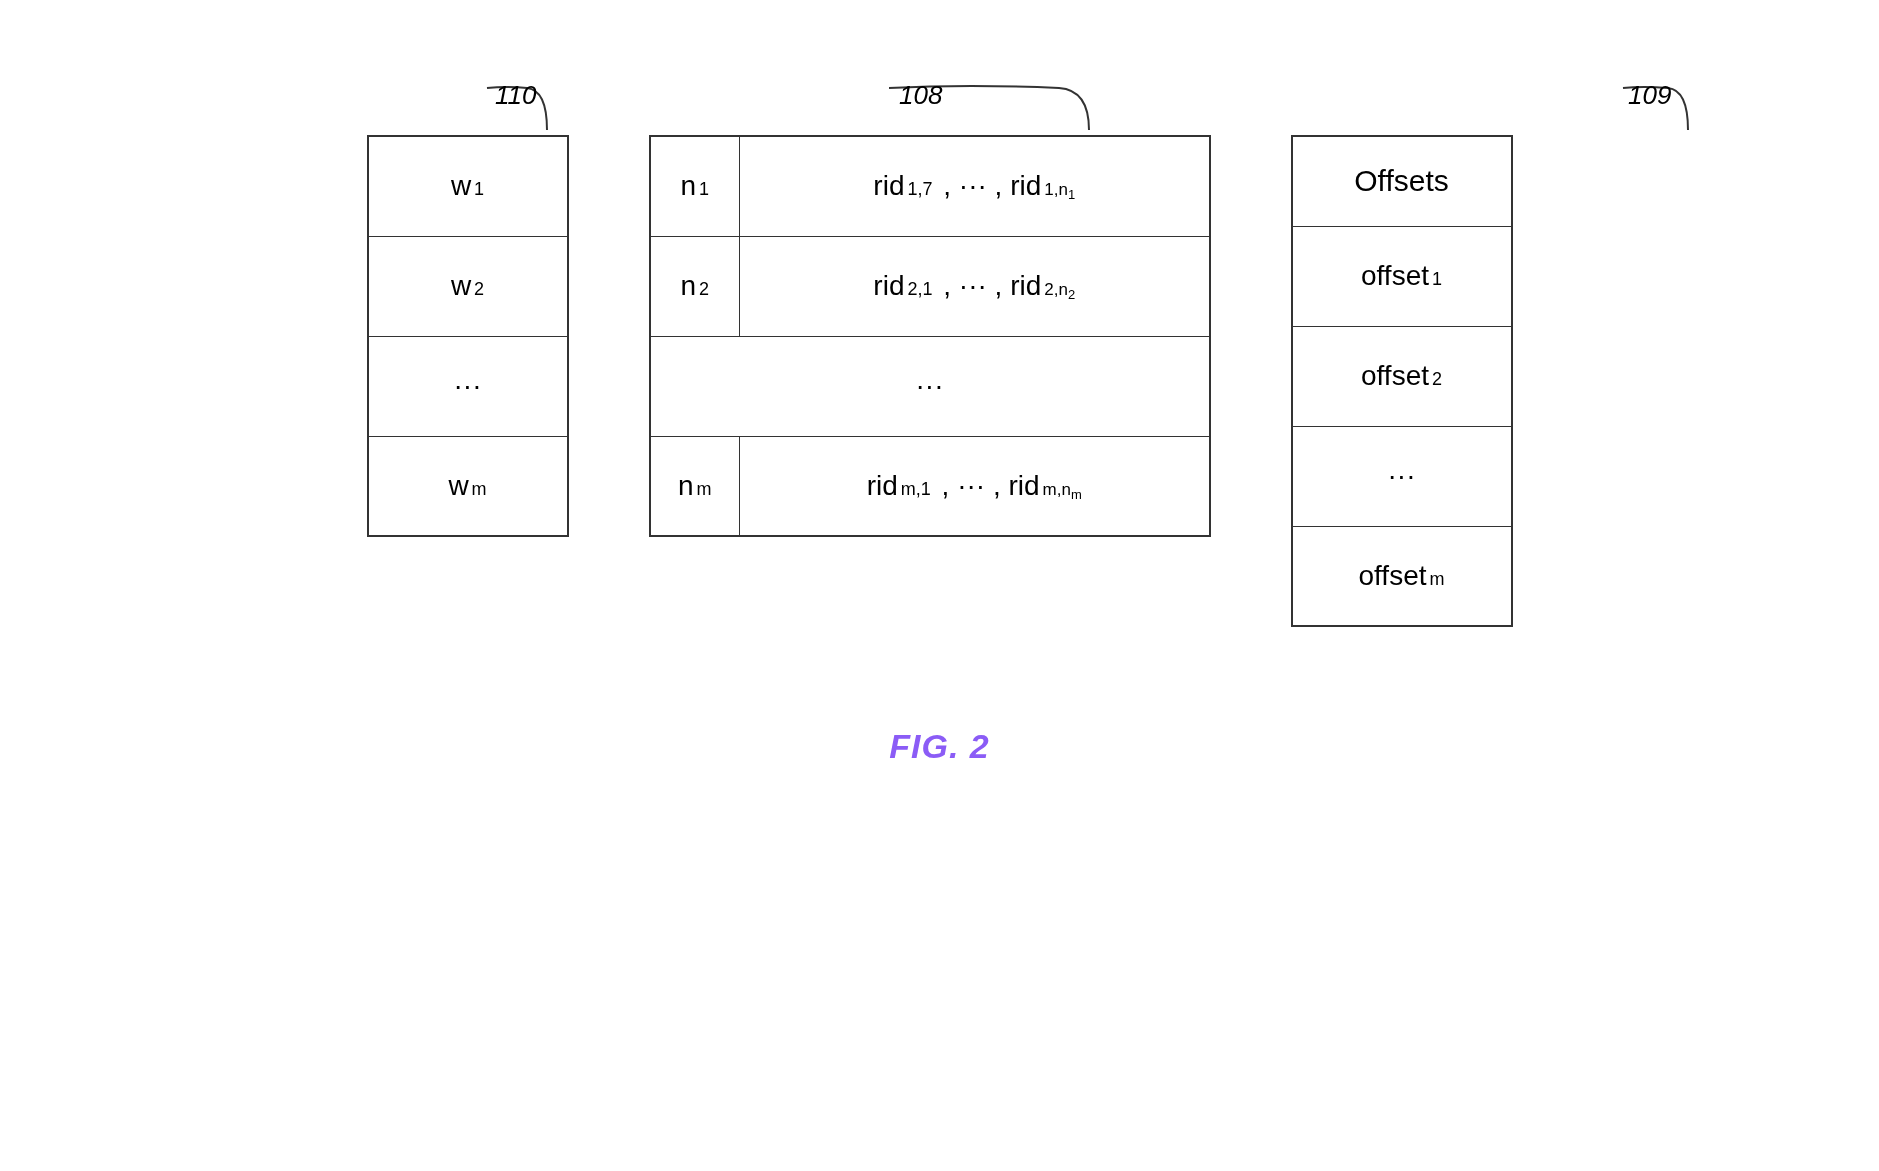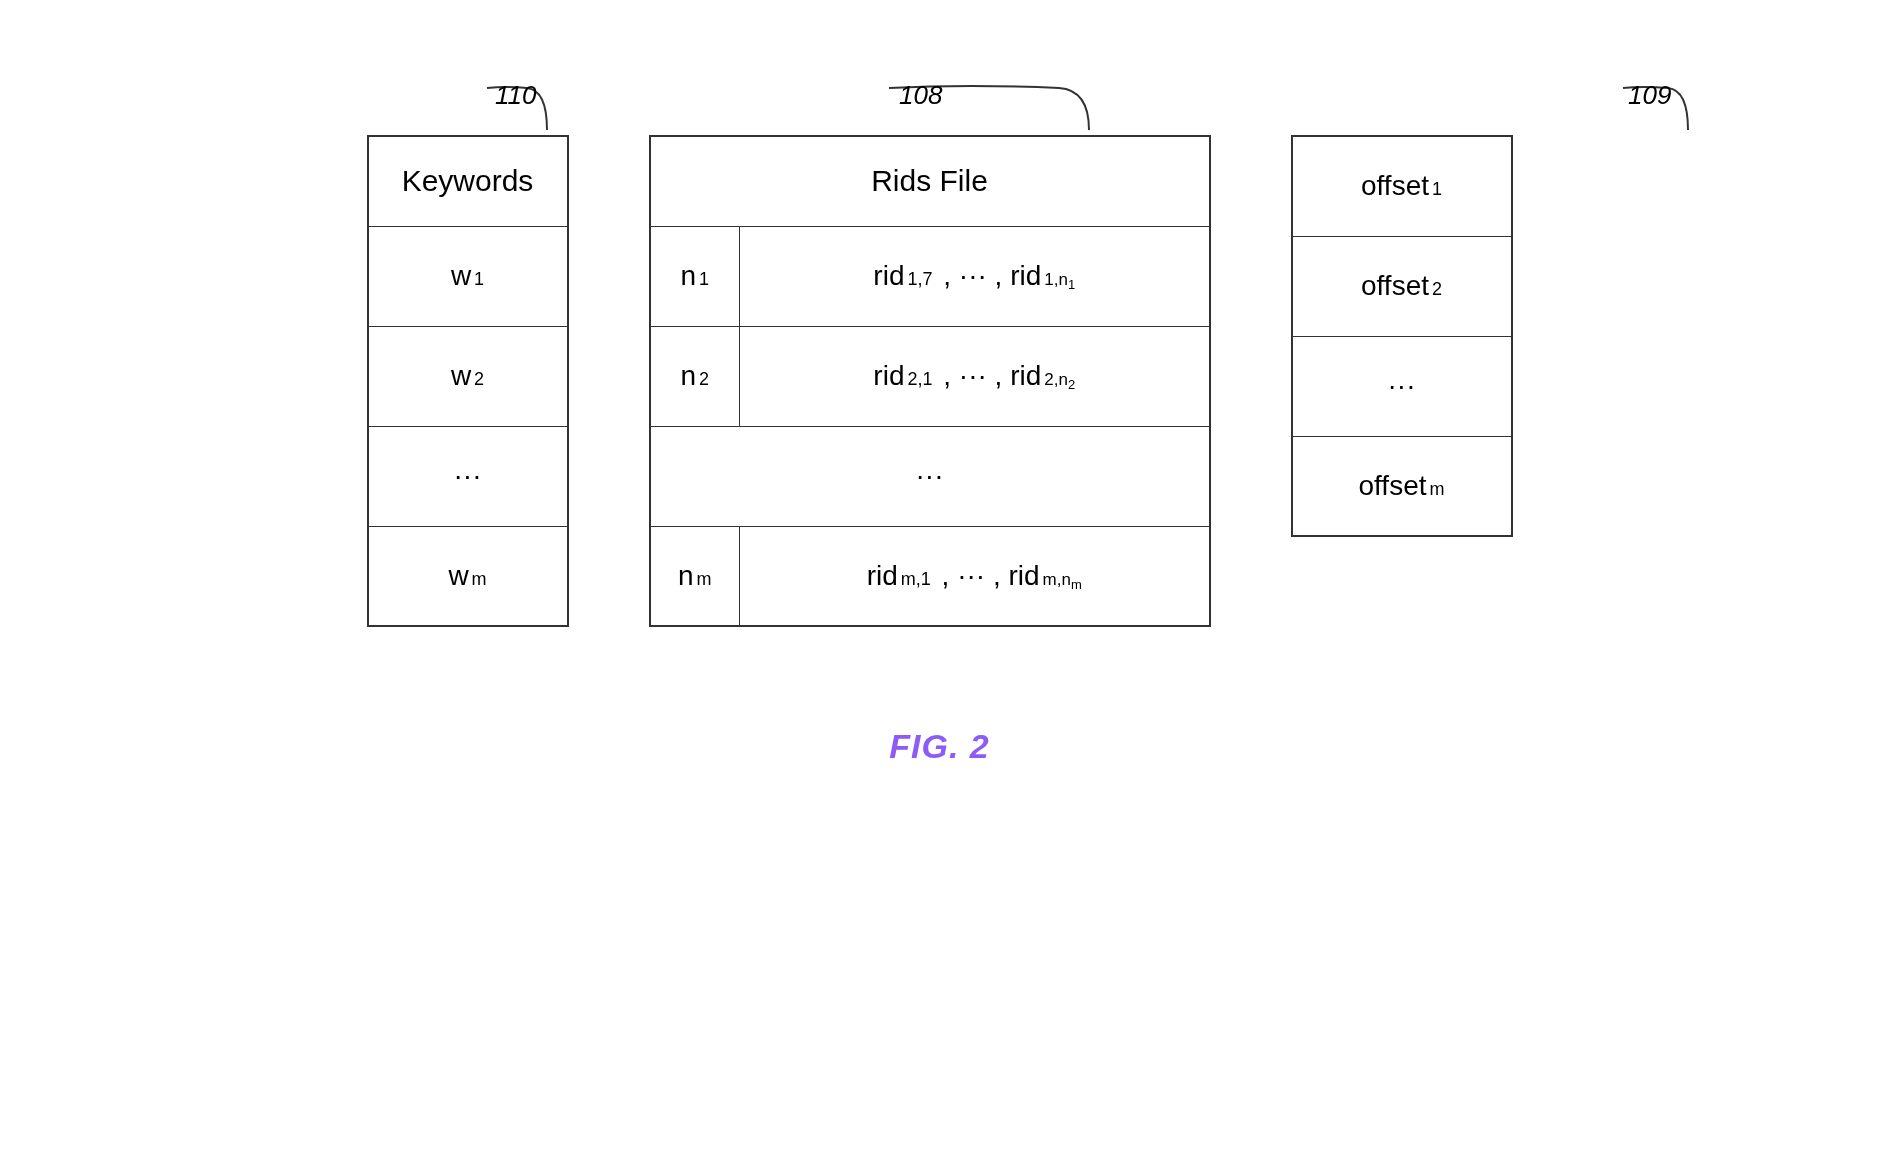--- a/index.html
+++ b/index.html
@@ -105,23 +105,20 @@
 
       <div style="position:relative; height:55px; margin-left:20px;">
         <svg width="200" height="55" style="position:absolute;top:0;left:0;">
 
           <path d="M 160 50 Q 160 10, 140 8 Q 120 6, 100 8" stroke="#333" stroke-width="2" fill="none"></path>
           <text x="108" y="24" font-style="italic" font-size="26" fill="#000" font-family="Arial">110</text>
         </svg>
       </div>
       <table class="table keywords-table">
         <tbody>
-            <tr>
-          <td class="header-cell">Keywords</td>
-        </tr>
         <tr>
           <td>
             <span class="math-cell">w<span class="sub">1</span></span>
           </td>
         </tr>
         <tr>
           <td>
             <span class="math-cell">w<span class="sub">2</span></span>
           </td>
         </tr>
@@ -139,23 +136,20 @@
 
     <div class="table-wrapper" style="margin-left:20px;justify-content:center;">
       <div style="position:relative; height:55px; margin-left:20px;">
         <svg width="560" height="55" style="position:absolute;top:0;left:0;">
           <path d="M 420 50 Q 420 10, 390 8 Q 300 4, 220 8" stroke="#333" stroke-width="2" fill="none"></path>
           <text x="230" y="24" font-style="italic" font-size="26" fill="#000" font-family="Arial">108</text>
         </svg>
       </div>
       <table class="table rids-table">
         <tbody>
-            <tr>
-          <td class="header-cell" colspan="2">Rids File</td>
-        </tr>
         <tr>
           <td style="width:90px;">
             <span class="math-cell">n<span class="sub">1</span></span>
           </td>
           <td style="width:470px;">
             <span class="math-cell">
               rid<span class="sub">1,7</span>&nbsp;,&nbsp;···&nbsp;,&nbsp;rid<span class="sub" style="font-size:17px;">1,n<span style="font-size:13px;vertical-align:sub;">1</span></span>
             </span>
           </td>
         </tr>
@@ -188,20 +182,23 @@
 
     <div class="table-wrapper" style="margin-left:20px;align-items:flex-end;">
       <div style="position:relative; height:55px; margin-left:20px;">
         <svg width="240" height="55" style="position:absolute;top:0;left:0;">
           <path d="M 175 50 Q 175 10, 155 8 Q 130 6, 110 8" stroke="#333" stroke-width="2" fill="none"></path>
           <text x="115" y="24" font-style="italic" font-size="26" fill="#000" font-family="Arial">109</text>
         </svg>
       </div>
       <table class="table offsets-table">
         <tbody>
+            <tr>
+          <td class="header-cell">Offsets</td>
+        </tr>
         <tr>
           <td>
             <span class="math-cell">offset<span class="sub">1</span></span>
           </td>
         </tr>
         <tr>
           <td>
             <span class="math-cell">offset<span class="sub">2</span></span>
           </td>
         </tr>

